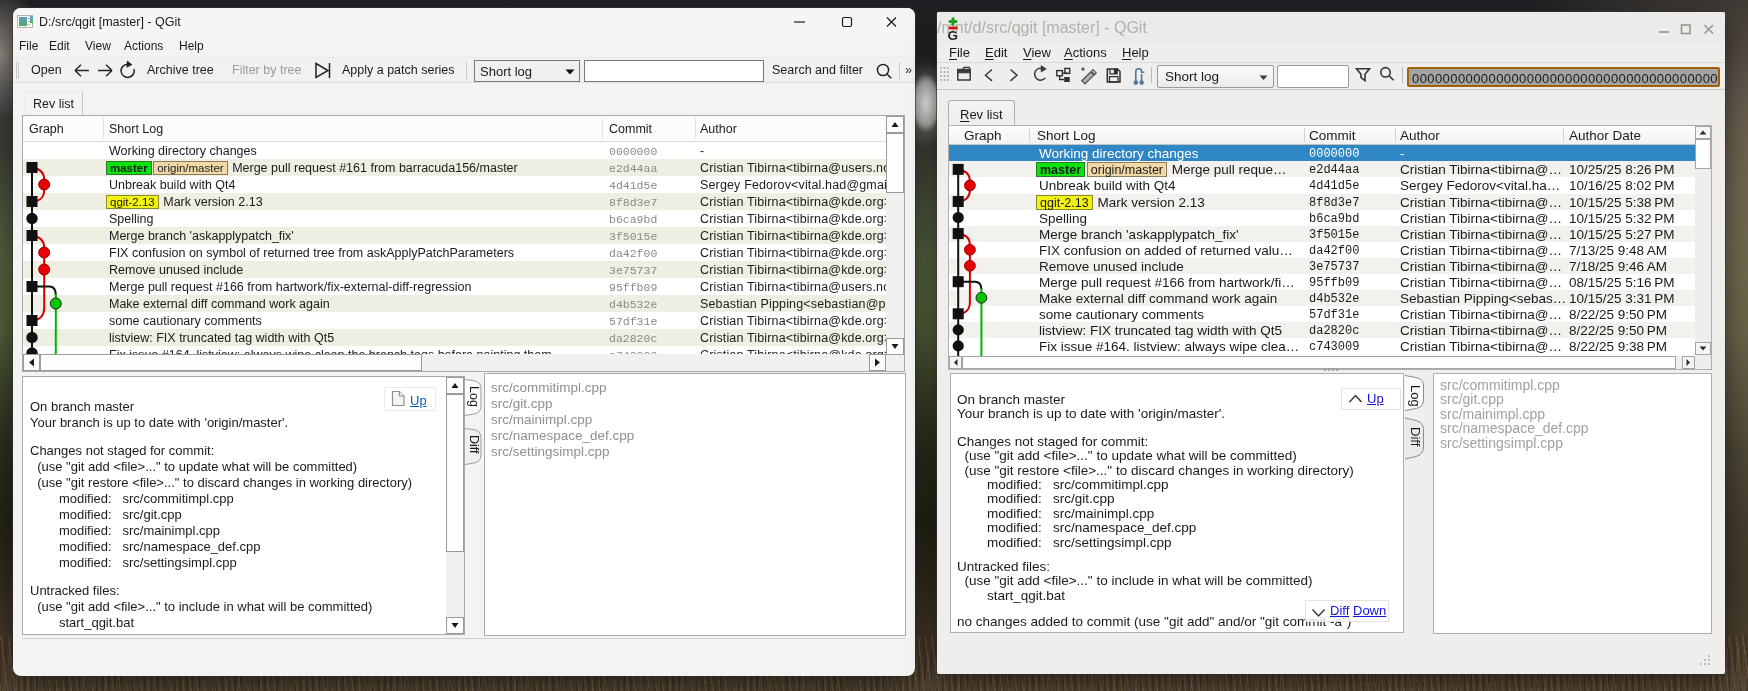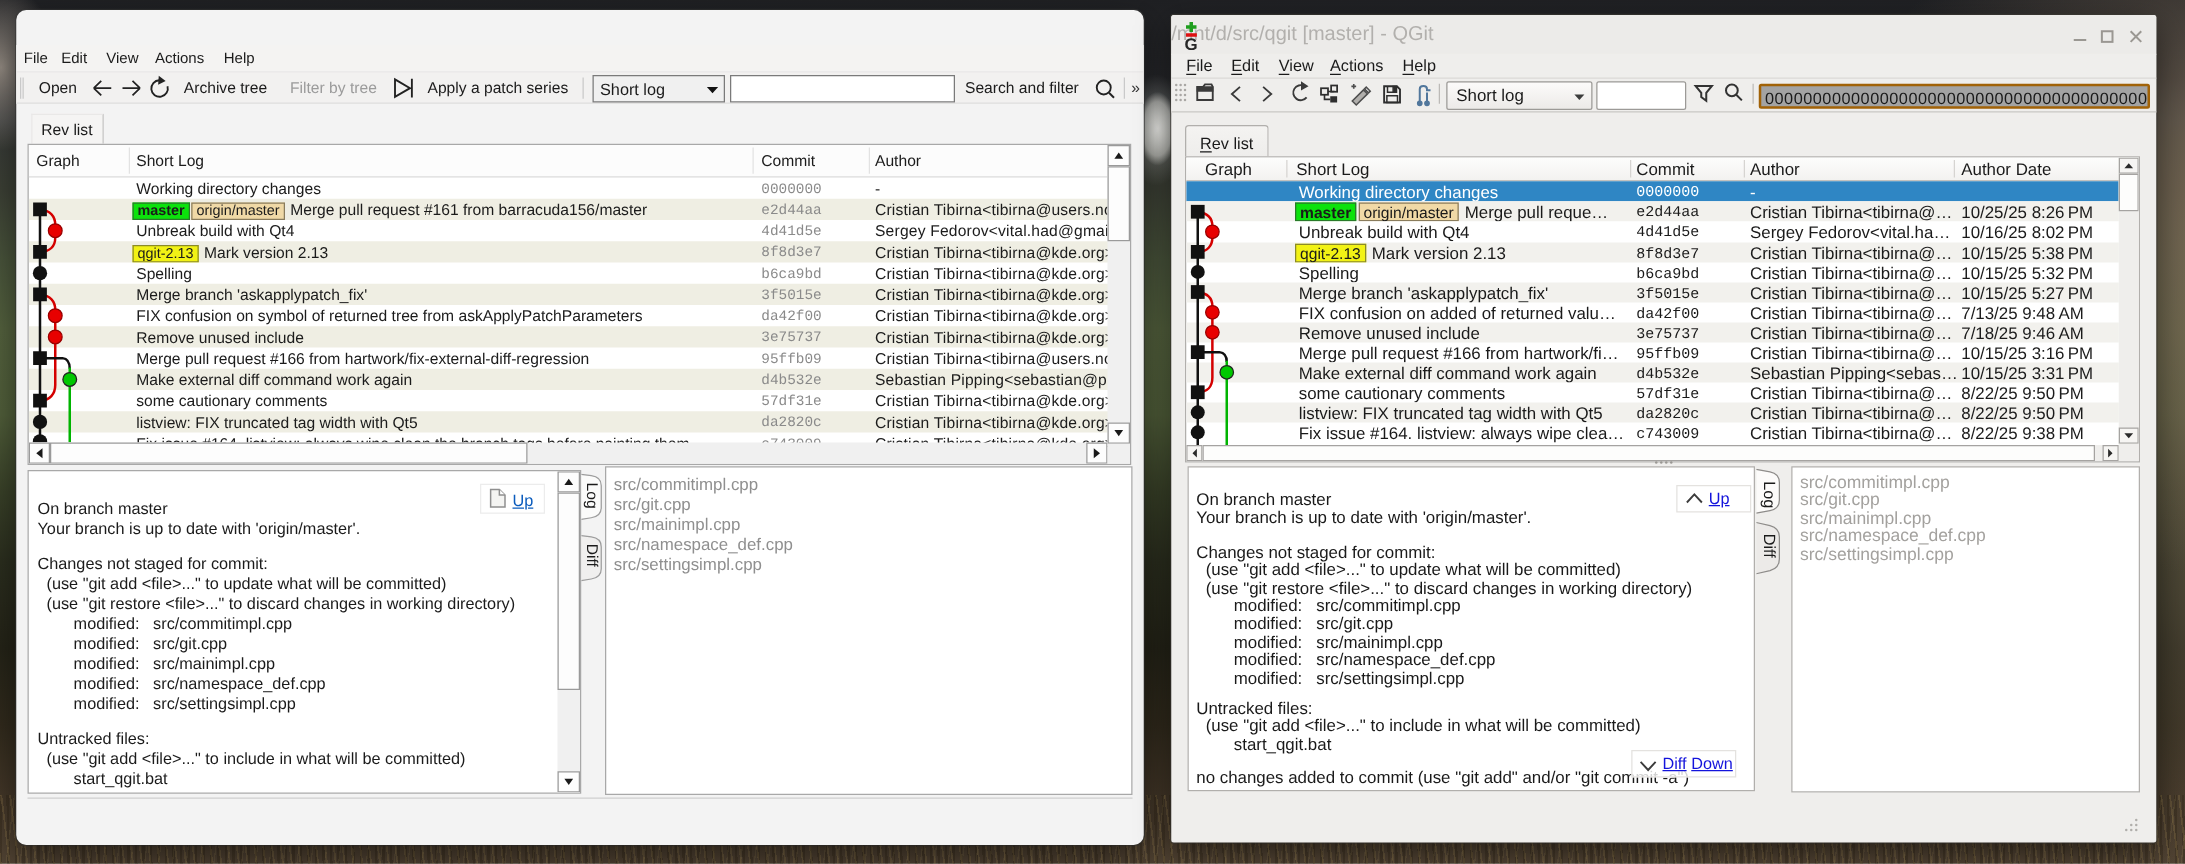--- a/index.html
+++ b/index.html
@@ -85,20 +85,33 @@
 #winR .txtpanel .body { position:absolute; left:6px; top:19px; }
 #winR .filepanel { position:absolute; left:496px; top:361px; width:279px; height:261px; background:#fff; border:1px solid #b1afac; overflow:hidden; }
 #winR .filepanel div { position:absolute; left:6px; color:#a3a19e; font-size:14px; }
 #winR .uplink { color:#1414dc; }
 </style>
 </head>
 <body>
 <div class="strand"></div>
 
 <div id="winL">
+  <div class="titlebar">
+    <div style="position:absolute;left:4px;top:7px;width:16px;height:13px;background:#fdfdfd;border:1px solid #b2b2b2;">
+      <div style="position:absolute;left:1px;top:1px;width:8px;height:9px;background:linear-gradient(180deg,#5b9ad3,#53ae62);"></div>
+      <div style="position:absolute;left:12px;top:0px;width:3px;height:7px;background:linear-gradient(180deg,#6aa6da,#5ab06a);"></div>
+      <div style="position:absolute;left:10px;top:2px;width:1.5px;height:7px;background:repeating-linear-gradient(180deg,#aaa 0 1px,#fff 1px 3px);"></div>
+    </div>
+    <span class="title">D:/src/qgit [master] - QGit</span>
+    <svg style="position:absolute;right:0;top:0" width="130" height="28" viewBox="0 0 130 28">
+      <line x1="9" y1="14" x2="20" y2="14" stroke="#1b1b1b" stroke-width="1.2"></line>
+      <rect x="57.5" y="9.5" width="9" height="9" rx="1.5" fill="none" stroke="#1b1b1b" stroke-width="1.2"></rect>
+      <path d="M102 9.5 L111 18.5 M111 9.5 L102 18.5" stroke="#1b1b1b" stroke-width="1.2"></path>
+    </svg>
+  </div>
   <div class="menubar">
     <span style="left:6px">File</span>
       <span style="left:36px">Edit</span>
       <span style="left:72px">View</span>
       <span style="left:111px">Actions</span>
       <span style="left:166px">Help</span>
   </div>
   <div class="toolbar">
     <svg style="position:absolute;left:0;top:0" width="460" height="25" viewBox="0 0 460 25">
       <line x1="3.5" y1="4" x2="3.5" y2="21" stroke="#c9c9c9" stroke-width="1"></line>
@@ -440,21 +453,21 @@
 <div class="row alt" style="top:131.7px">
         <span class="sl">Remove unused include</span>
         <span class="cm">3e75737</span>
         <span class="au">Cristian Tibirna&lt;tibirna@…</span>
         <span class="ad">7/18/25 9:46 AM</span>
       </div>
 <div class="row" style="top:147.7px">
         <span class="sl">Merge pull request #166 from hartwork/fi…</span>
         <span class="cm">95ffb09</span>
         <span class="au">Cristian Tibirna&lt;tibirna@…</span>
-        <span class="ad">10/15/25 3:16 PM</span>
+        <span class="ad">08/15/25 5:16 PM</span>
       </div>
 <div class="row alt" style="top:163.8px">
         <span class="sl">Make external diff command work again</span>
         <span class="cm">d4b532e</span>
         <span class="au">Sebastian Pipping&lt;sebas…</span>
         <span class="ad">10/15/25 3:31 PM</span>
       </div>
 <div class="row" style="top:179.8px">
         <span class="sl">some cautionary comments</span>
         <span class="cm">57df31e</span>

